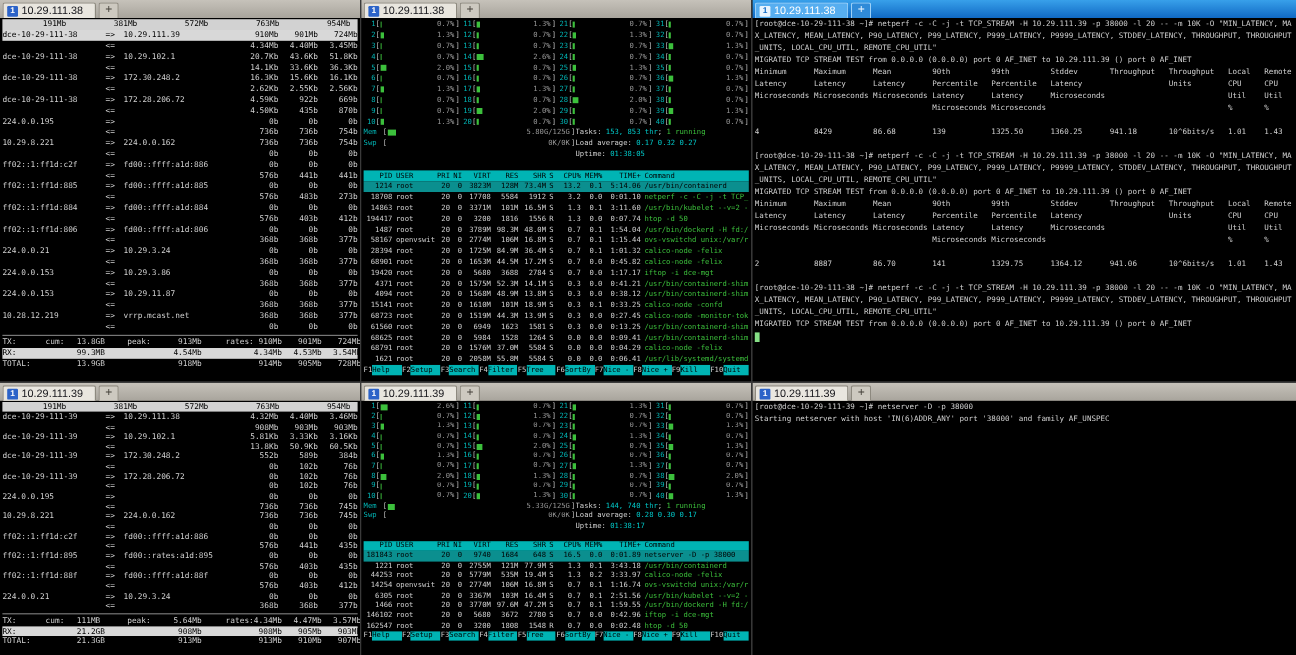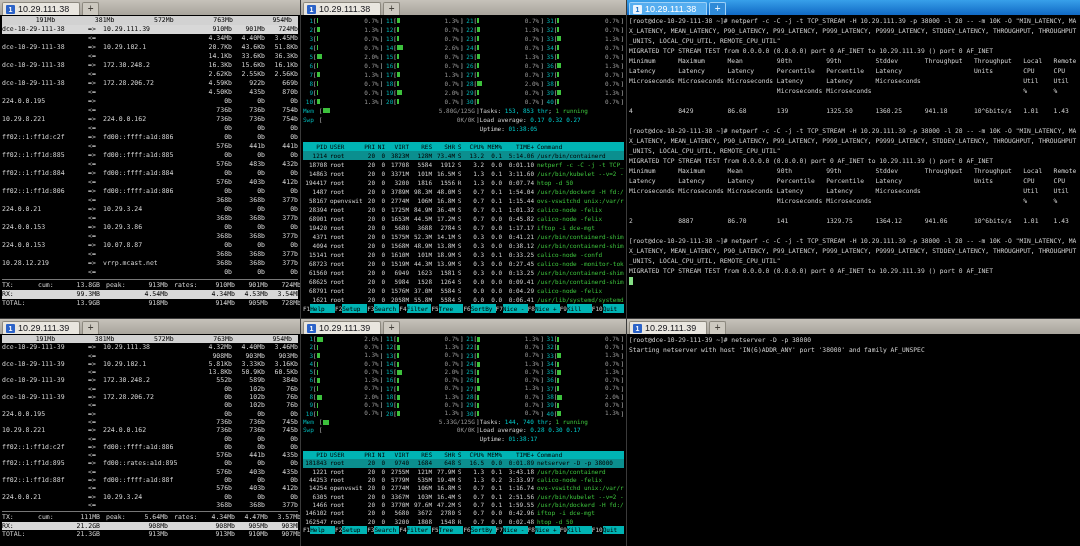--- a/index.html
+++ b/index.html
@@ -23,24 +23,24 @@
   .ifrow{display:flex;white-space:nowrap}
   .ifrow .host{width:86px;flex:0 0 86px;overflow:hidden}
   .ifrow .arrow{width:15px;flex:0 0 15px}
   .ifrow .peer{flex:1;overflow:hidden}
   .ifrow .rate{width:33px;flex:0 0 33px;text-align:right}
   .ifrow.sel{background:#d8d8d8;color:#000}
   .ifsep{border-top:1px solid #777;margin:2px 0 1px}
   .iftot{display:flex;white-space:nowrap}
   .iftot .lab{width:36px;flex:0 0 36px}
   .iftot .cumlab{width:26px;flex:0 0 26px}
-  .iftot .cum{width:36px;flex:0 0 36px;text-align:right}
+  .iftot .cum{width:36px;flex:0 0 36px;}
   .iftot .peaklab{width:32px;flex:0 0 32px;padding-left:6px}
   .iftot .peak{width:36px;flex:0 0 36px;text-align:right}
-  .iftot .rateslab{width:34px;flex:0 0 34px;padding-left:6px}
+  .iftot .rateslab{width:34px;flex:0 0 34px;padding-left:20px}
   .iftot .sp{flex:1}
   .iftot .rate{width:33px;flex:0 0 33px;text-align:right}
   .iftot.inv{background:#d8d8d8;color:#000}
   
   .htop{font-size:6px;line-height:9px}
   .htop.dense{line-height:8.3px}
   .meters{display:flex;flex-wrap:wrap}
   .meter{width:25%;display:flex;align-items:center;white-space:nowrap}
   .meter .n{width:10px;flex:0 0 10px;text-align:right;color:#00b4b4}
   .brk{color:#c2c2c2}
@@ -220,21 +220,21 @@
         <span class="rate">0b</span>
         <span class="rate">0b</span>
         <span class="rate">0b</span>
       </div>
       <div class="ifrow">
         <span class="host"></span>
         <span class="arrow">&lt;=</span>
         <span class="peer"></span>
         <span class="rate">576b</span>
         <span class="rate">483b</span>
-        <span class="rate">432b</span>
+        <span class="rate">273b</span>
       </div>
       <div class="ifrow">
         <span class="host">ff02::1:ff1d:884</span>
         <span class="arrow">=&gt;</span>
         <span class="peer">fd00::ffff:a1d:884</span>
         <span class="rate">0b</span>
         <span class="rate">0b</span>
         <span class="rate">0b</span>
       </div>
       <div class="ifrow">
@@ -289,21 +289,21 @@
         <span class="host"></span>
         <span class="arrow">&lt;=</span>
         <span class="peer"></span>
         <span class="rate">368b</span>
         <span class="rate">368b</span>
         <span class="rate">377b</span>
       </div>
       <div class="ifrow">
         <span class="host">224.0.0.153</span>
         <span class="arrow">=&gt;</span>
-        <span class="peer">10.07.8.87</span>
+        <span class="peer">10.29.11.87</span>
         <span class="rate">0b</span>
         <span class="rate">0b</span>
         <span class="rate">0b</span>
       </div>
       <div class="ifrow">
         <span class="host"></span>
         <span class="arrow">&lt;=</span>
         <span class="peer"></span>
         <span class="rate">368b</span>
         <span class="rate">368b</span>

